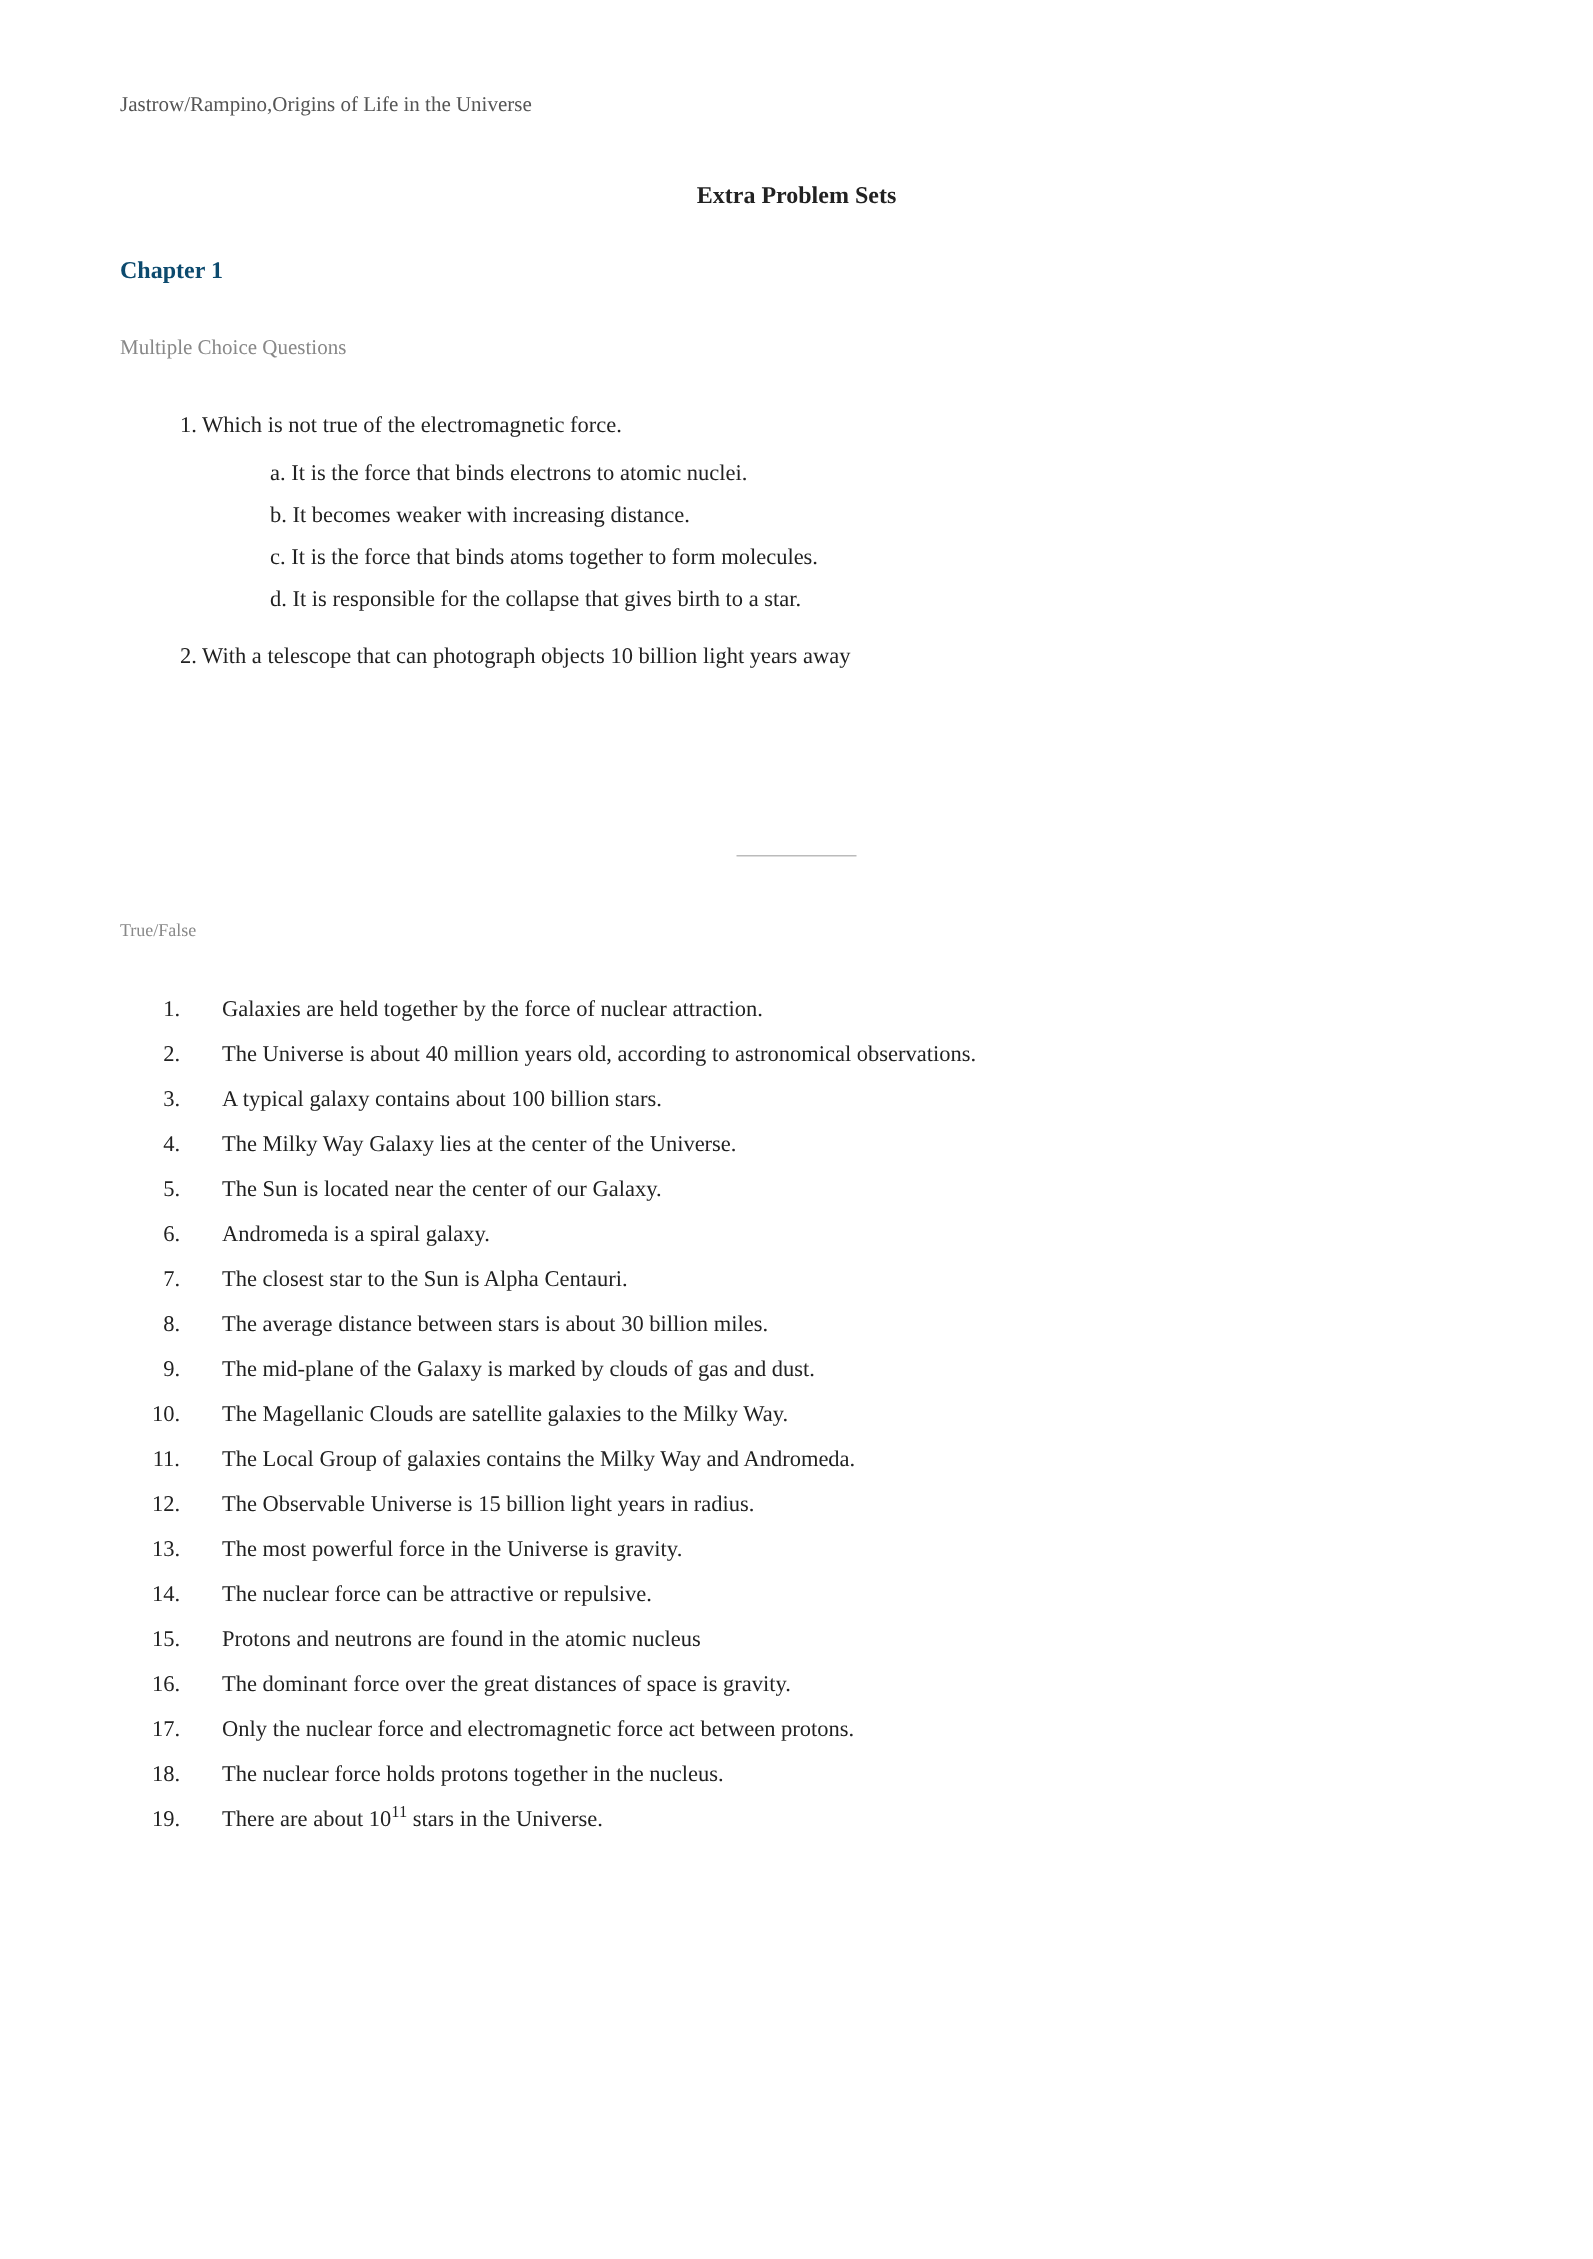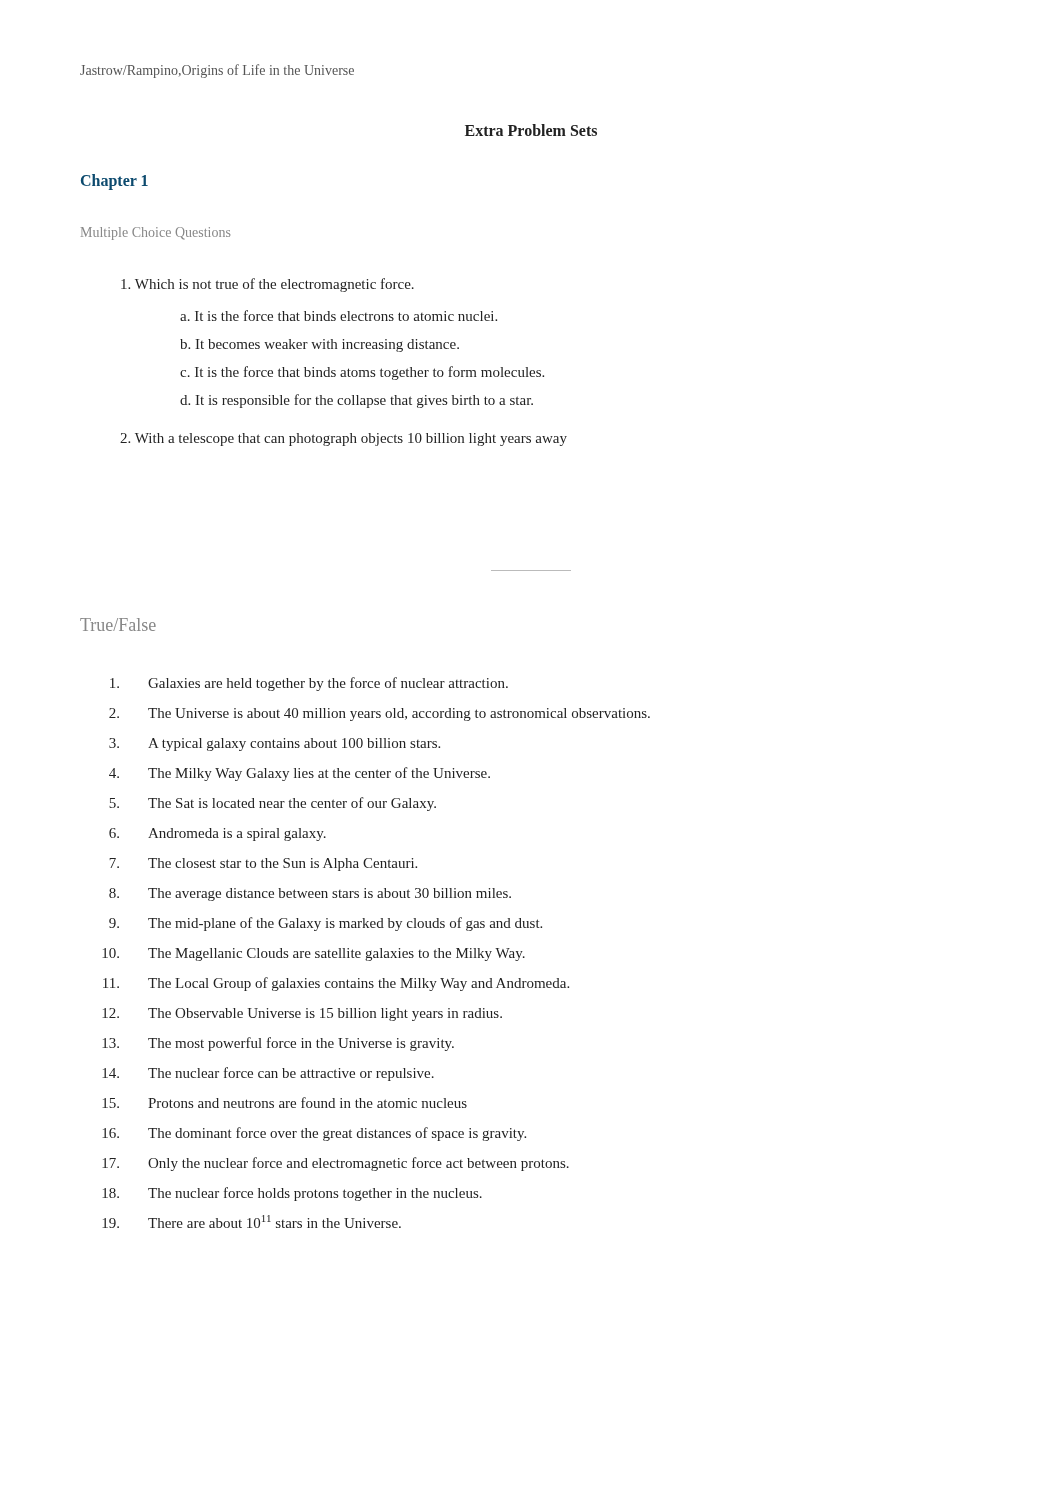--- a/index.html
+++ b/index.html
@@ -68,21 +68,21 @@
       margin-left: 40px;
       margin-bottom: 120px;
     }
     .divider-line {
       width: 80px;
       border: none;
       border-top: 1px solid #bbb;
       margin: 0 auto 40px auto;
     }
     .tf-section-heading {
-      font-size: 18px;
+      font-size: 12px;
       color: #888;
       margin-bottom: 28px;
     }
     .tf-table {
       width: 100%;
       border-collapse: collapse;
     }
     .tf-table tr td {
       padding: 3px 8px;
       vertical-align: top;
@@ -177,21 +177,21 @@
       <tr>
         <td>3.</td>
         <td>A typical galaxy contains about 100 billion stars.</td>
       </tr>
       <tr>
         <td>4.</td>
         <td>The Milky Way Galaxy lies at the center of the Universe.</td>
       </tr>
       <tr>
         <td>5.</td>
-        <td>The Sat is located near the center of our Galaxy.</td>
+        <td>The Sun is located near the center of our Galaxy.</td>
       </tr>
       <tr>
         <td>6.</td>
         <td>Andromeda is a spiral galaxy.</td>
       </tr>
       <tr>
         <td>7.</td>
         <td>The closest star to the Sun is Alpha Centauri.</td>
       </tr>
       <tr>

